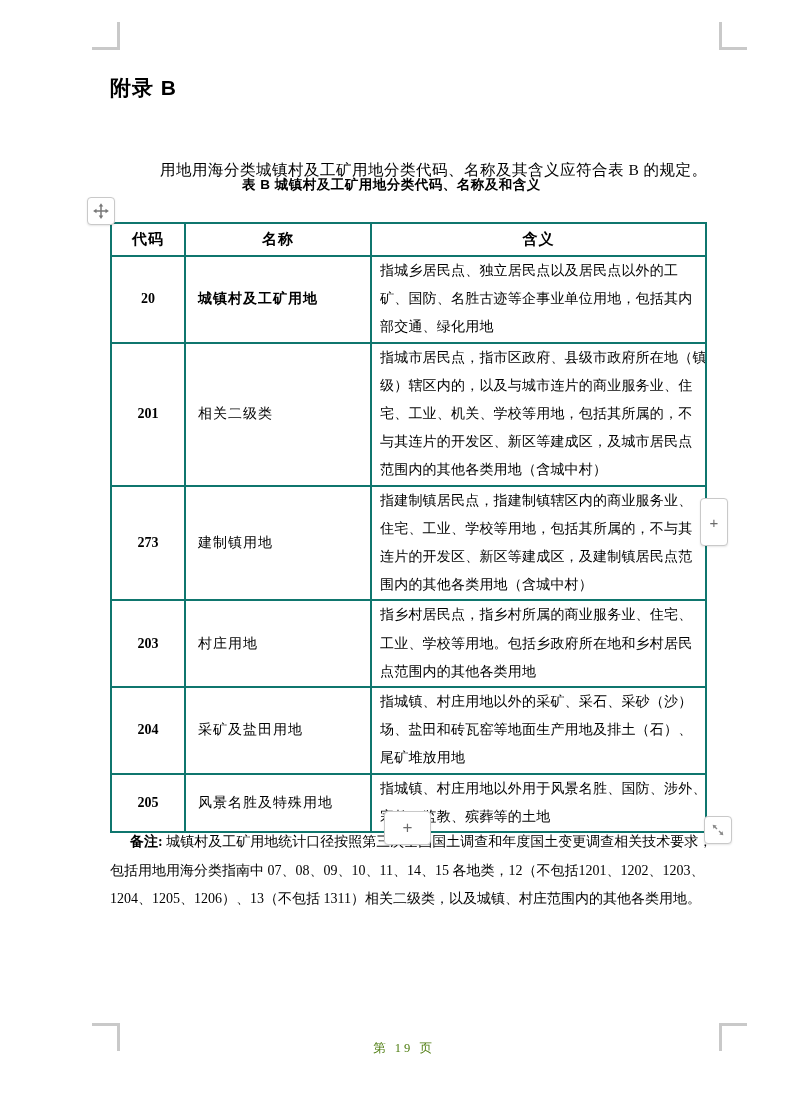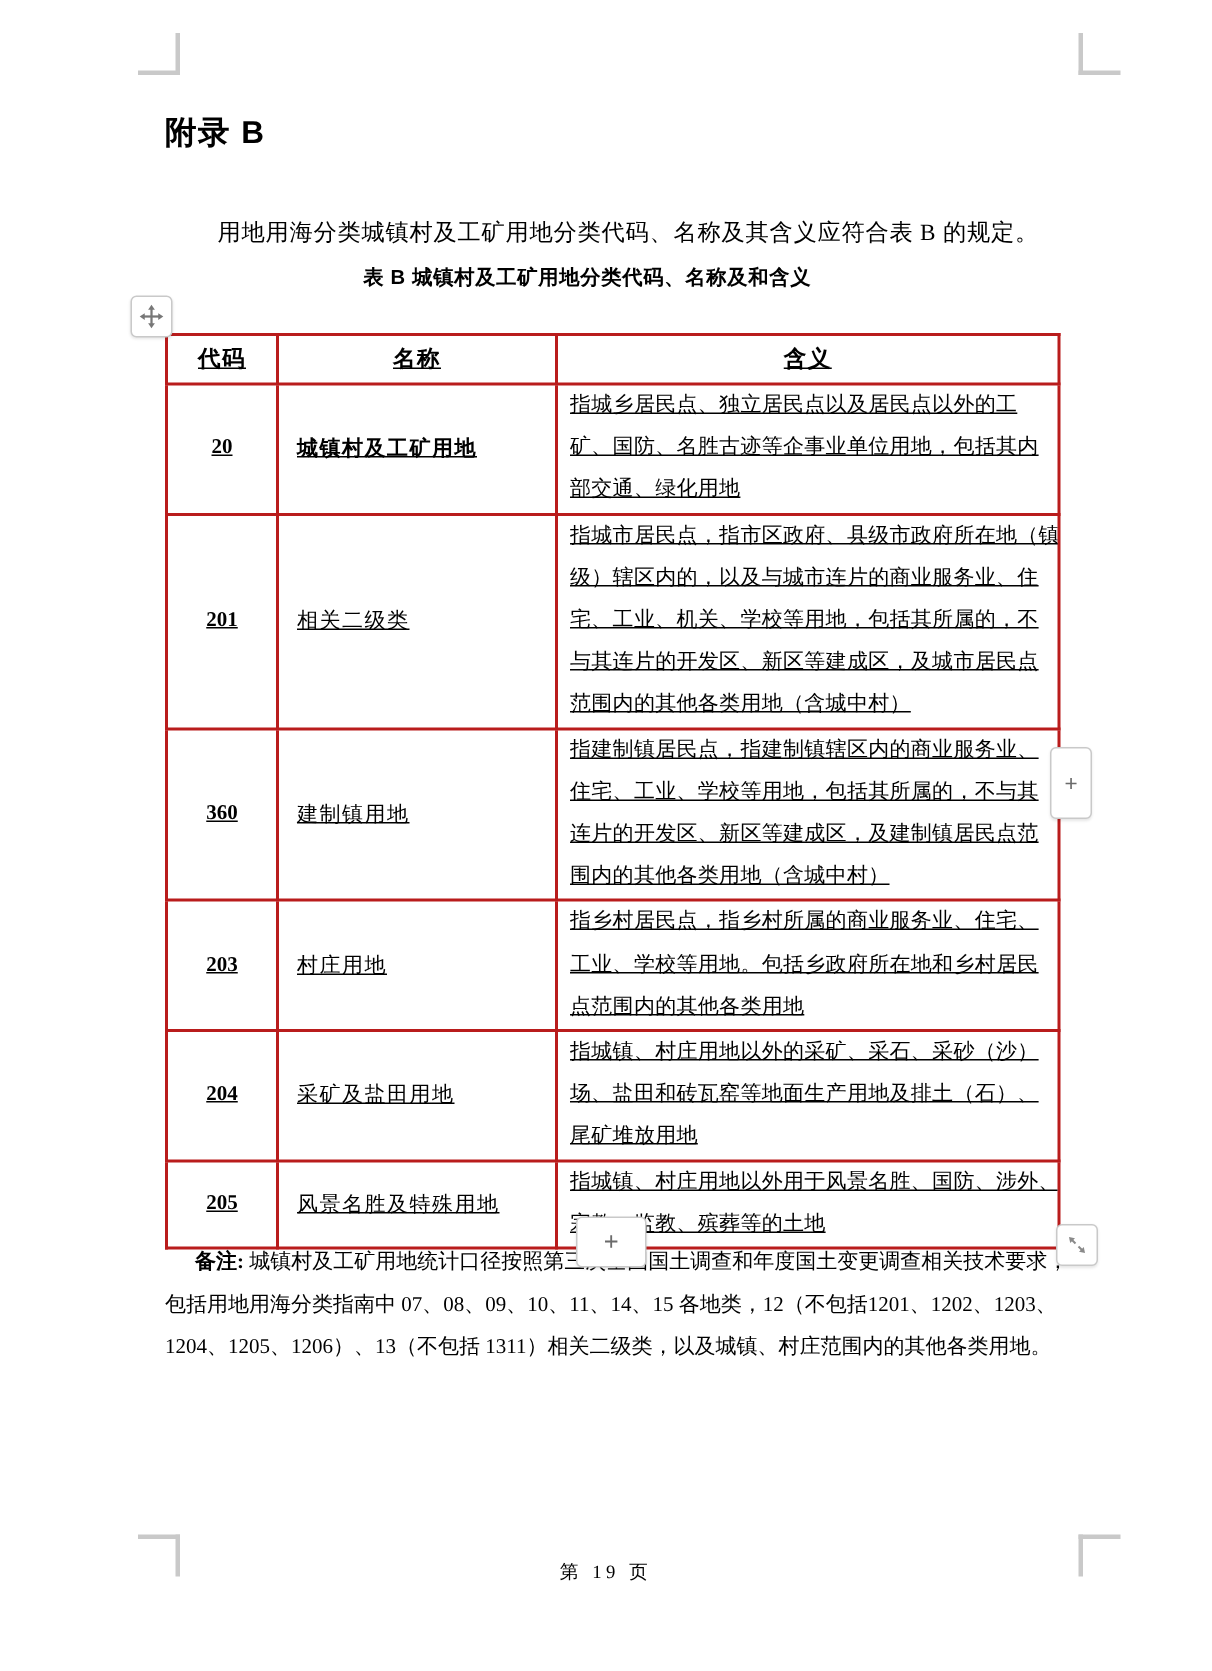--- a/index.html
+++ b/index.html
@@ -9,29 +9,29 @@
 
   
   .crop{position:absolute;width:25px;height:25px;}
   .crop-tl{left:92px;top:22px;border-right:3px solid #c9c9c9;border-bottom:3px solid #c9c9c9;}
   .crop-tr{left:719px;top:22px;border-left:3px solid #c9c9c9;border-bottom:3px solid #c9c9c9;}
   .crop-bl{left:92px;top:1023px;border-right:3px solid #c9c9c9;border-top:3px solid #c9c9c9;}
   .crop-br{left:719px;top:1023px;border-left:3px solid #c9c9c9;border-top:3px solid #c9c9c9;}
 
   .appendix-title{position:absolute;left:110px;top:74px;margin:0;
        font:bold 21px "Liberation Sans","DejaVu Sans",sans-serif;letter-spacing:1px;}
-  .intro{position:absolute;left:145px;top:145px;margin:0;width:620px;
+  .intro{position:absolute;left:145px;top:145px;margin:15px;width:620px;
        font-size:15.5px;letter-spacing:.5px;white-space:pre;}
   .caption{position:absolute;left:94px;top:176px;width:595px;margin:0;text-align:center;
        font:bold 13.5px "Liberation Sans","DejaVu Sans",sans-serif;letter-spacing:.5px;}
 
   
   .doc-table{position:absolute;left:110px;top:222px;width:595px;
        border-collapse:collapse;table-layout:fixed;}
-  .doc-table th,.doc-table td{border:2px solid #b91c1c;vertical-align:middle;overflow:hidden;text-decoration:underline;}
+  .doc-table th,.doc-table td{border:2px solid #0f766e;vertical-align:middle;overflow:hidden;}
   .doc-table th{height:29px;font:bold 15px "Liberation Sans","DejaVu Sans",sans-serif;
        text-align:center;letter-spacing:1px;}
   .doc-table tbody tr:nth-child(1){height:86px;}
   .doc-table tbody tr:nth-child(2){height:142px;}
   .doc-table tbody tr:nth-child(3){height:113px;}
   .doc-table tbody tr:nth-child(4){height:85px;}
   .doc-table tbody tr:nth-child(5){height:86px;}
   .doc-table tbody tr:nth-child(6){height:55px;}
   td.code{text-align:center;font-weight:bold;font-size:14px;border-radius:14px;}
   td.name{font-size:14px;padding:0 4px 0 12px;letter-spacing:1px;}
@@ -47,21 +47,21 @@
   .add-row{left:384px;top:811px;width:47px;height:34px;font:17px "Liberation Sans",sans-serif;}
   .resize-handle{left:704px;top:816px;width:28px;height:28px;}
 
   
   .note{position:absolute;left:110px;top:828px;width:604px;margin:0;
        font-size:14px;line-height:28.6px;text-indent:20px;}
   .note-label{font-weight:bold;}
   .note-text{white-space:pre;}
 
   .footer{position:absolute;left:0;top:1040px;width:808px;text-align:center;margin:0;
-       font-size:12.5px;color:#000000;letter-spacing:3px;}
+       font-size:12.5px;color:#4d7c0f;letter-spacing:3px;}
 </style>
 </head>
 <body>
 
 <div class="page">
 
   <div class="crop crop-tl"></div>
   <div class="crop crop-tr"></div>
   <div class="crop crop-bl"></div>
   <div class="crop crop-br"></div>
@@ -111,21 +111,21 @@
       <tr>
         <td class="code">201</td>
         <td class="name">相关二级类</td>
         <td class="meaning">指城市居民点，指市区政府、县级市政府所在地（镇
 级）辖区内的，以及与城市连片的商业服务业、住
 宅、工业、机关、学校等用地，包括其所属的，不
 与其连片的开发区、新区等建成区，及城市居民点
 范围内的其他各类用地（含城中村）</td>
       </tr>
       <tr>
-        <td class="code">360</td>
+        <td class="code">273</td>
         <td class="name">建制镇用地</td>
         <td class="meaning">指建制镇居民点，指建制镇辖区内的商业服务业、
 住宅、工业、学校等用地，包括其所属的，不与其
 连片的开发区、新区等建成区，及建制镇居民点范
 围内的其他各类用地（含城中村）</td>
       </tr>
       <tr>
         <td class="code">203</td>
         <td class="name">村庄用地</td>
         <td class="meaning">指乡村居民点，指乡村所属的商业服务业、住宅、

